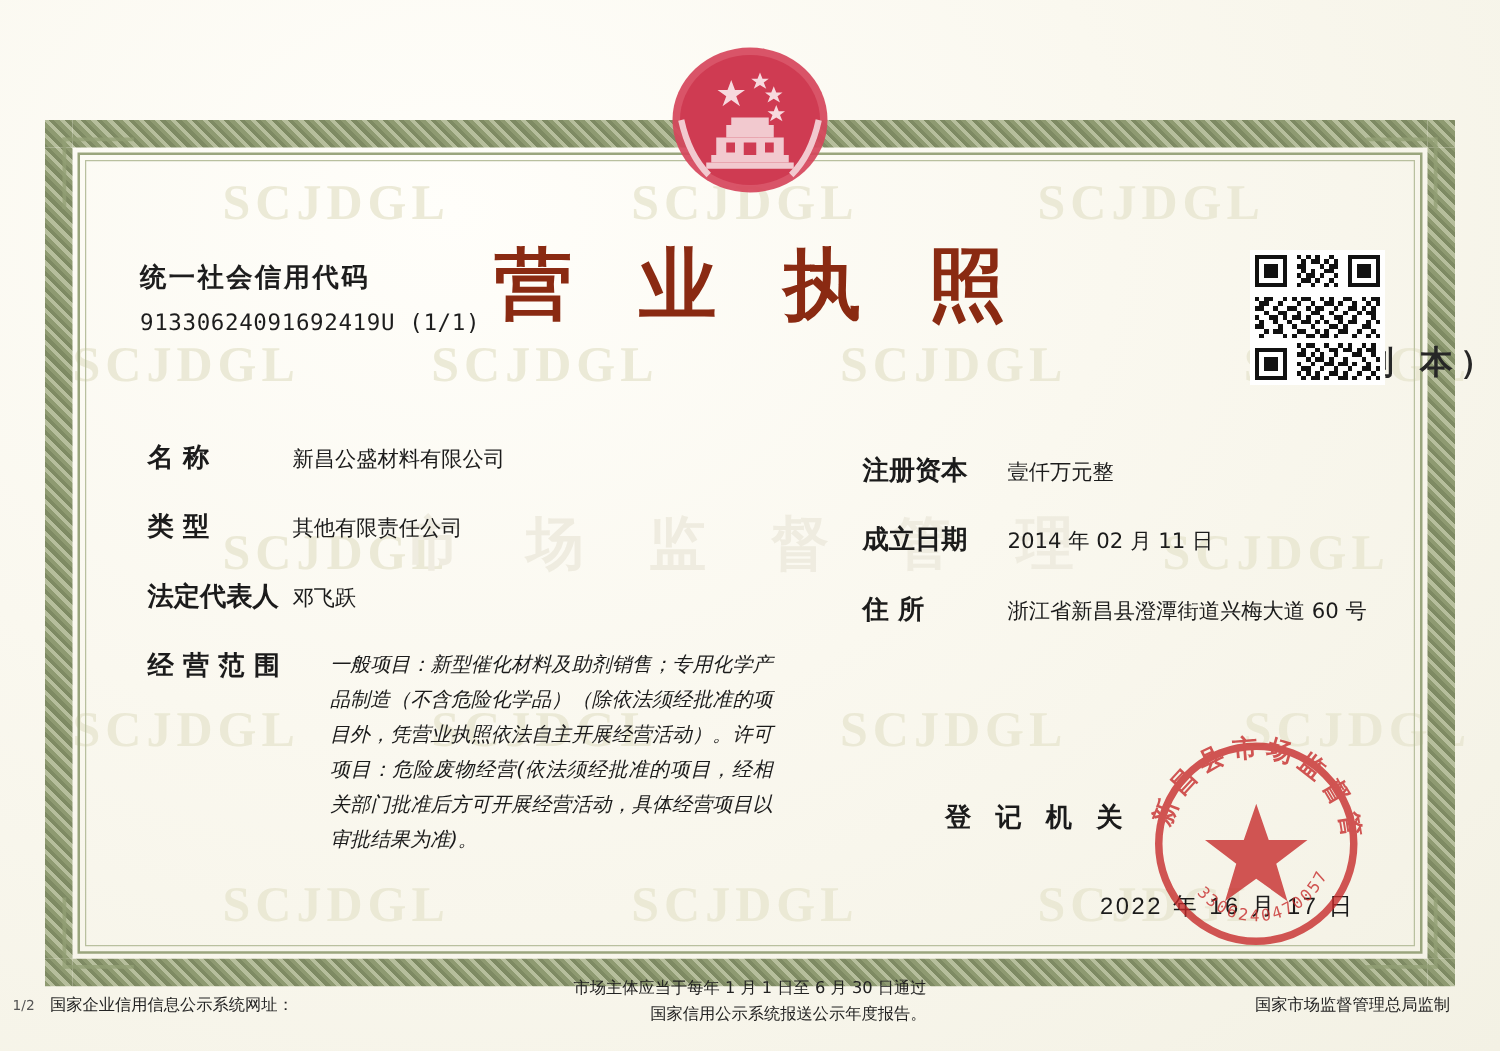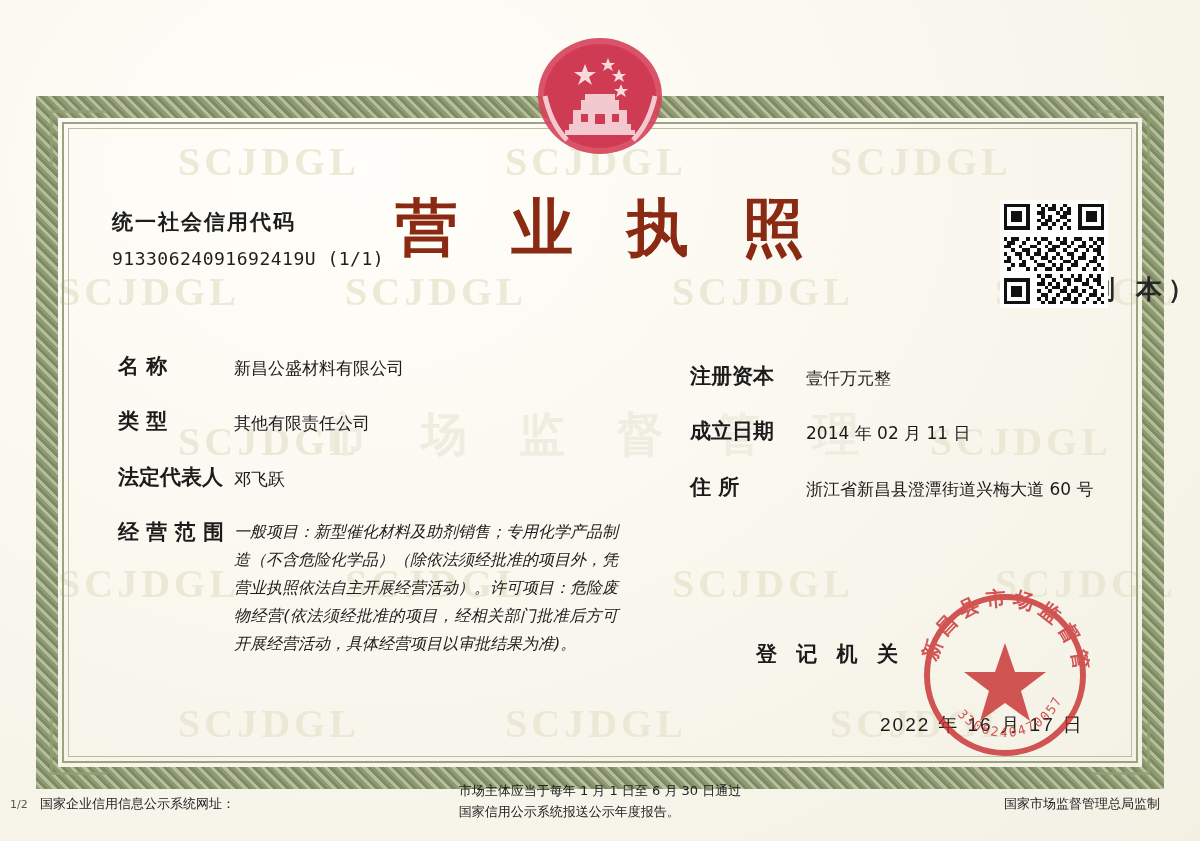--- a/index.html
+++ b/index.html
@@ -110,21 +110,21 @@
   .lbl{
     width:116px;flex:0 0 116px;
     font-family:"DejaVu Sans","Liberation Sans",sans-serif;
     font-size:21px;font-weight:bold;color:#1b1b1b;
     display:flex;justify-content:space-between;text-align:center;
   }
   .val{
     font-family:"DejaVu Sans","Liberation Sans",sans-serif;
     font-size:17px;color:#1b1b1b;line-height:1.55;padding-top:3px;
   }
-  .scope-row{display:flex;align-items:flex-start;margin-top:8px;}
+  .scope-row{display:flex;align-items:flex-start;margin-top:8px;gap:30px;}
   .scope-text{
     width:398px;
     font-family:"DejaVu Sans","Liberation Sans",sans-serif;
     font-size:16px;line-height:1.75;color:#1b1b1b;text-align:justify;font-style:italic;
   }
 
   
   .registrar{
     position:absolute;left:756px;top:640px;
     font-family:"DejaVu Sans","Liberation Sans",sans-serif;
@@ -143,21 +143,21 @@
     opacity:.78;
   }
 
   
   .footer{
     position:absolute;left:0;right:0;bottom:14px;height:46px;
     font-family:"DejaVu Sans","Liberation Sans",sans-serif;
     font-size:13px;color:#222;
   }
   .footer .fl{position:absolute;left:40px;bottom:14px;}
-  .footer .fc{position:absolute;left:50%;transform:translateX(-50%);bottom:4px;text-align:left;line-height:1.6;}
+  .footer .fc{position:absolute;left:50%;transform:translateX(-50%);bottom:4px;text-align:right;line-height:1.6;}
   .footer .fr{position:absolute;right:40px;bottom:14px;}
   .edge-mark{
     position:absolute;left:10px;bottom:30px;font-size:11px;color:#555;
     font-family:"DejaVu Sans","Liberation Sans",sans-serif;
   }
 </style>
 </head>
 <body>
 
 <div id="license">

